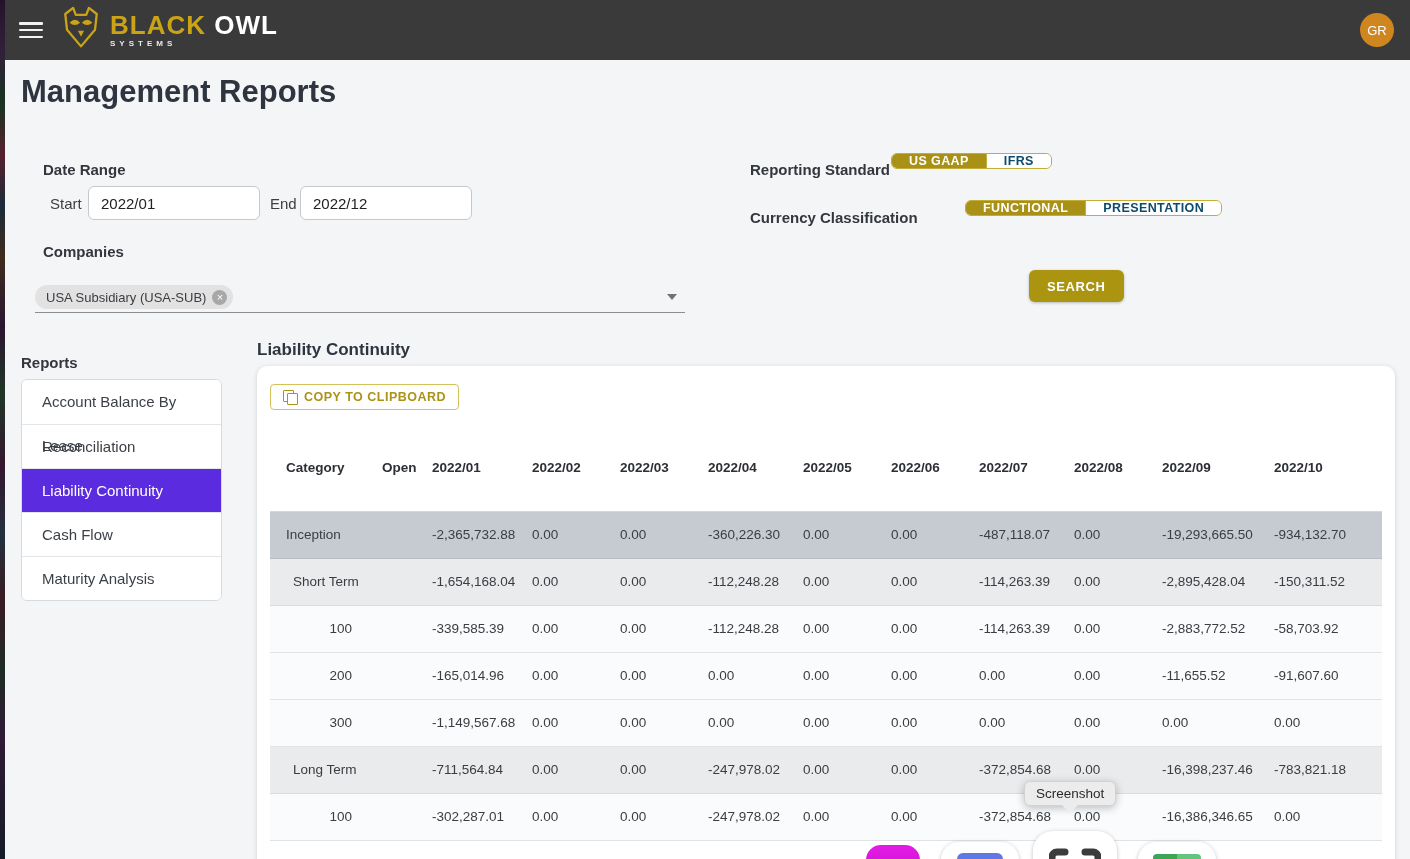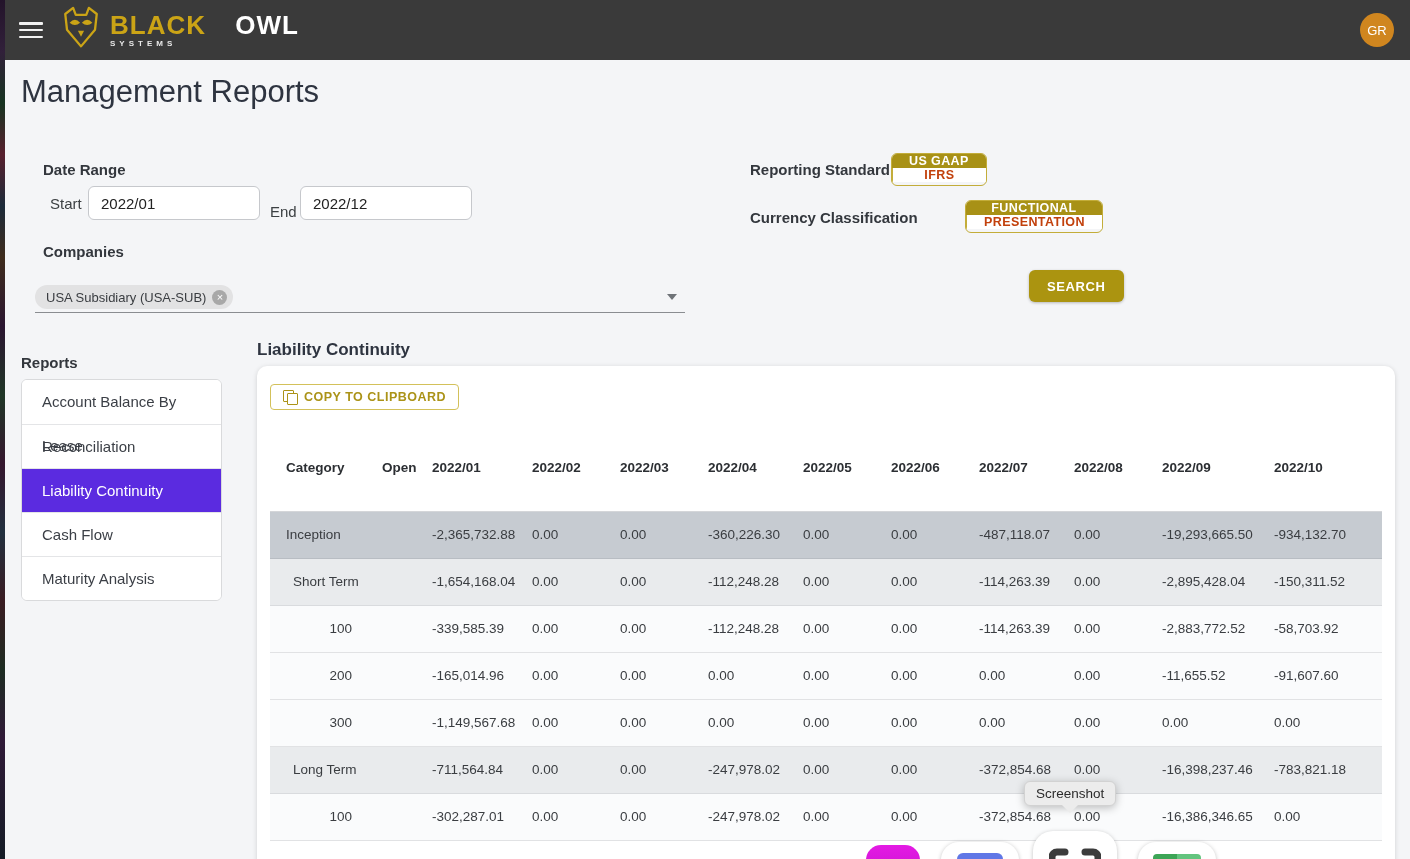--- a/index.html
+++ b/index.html
@@ -13,44 +13,44 @@
   .app { position:absolute; left:5px; top:0; width:1405px; height:859px; background:#f4f5f7; }
 
   
   .topbar { position:absolute; left:0; top:0; right:0; height:60px; background:#3a3a3a; }
   .hamburger { position:absolute; left:13px; top:19px; width:26px; height:22px; display:flex; flex-direction:column; justify-content:space-between; padding:3px 1px; cursor:pointer; }
   .hamburger span { display:block; height:2.5px; background:#f2f2f2; border-radius:1px; }
   .logo { position:absolute; left:55px; top:6px; display:flex; align-items:center; }
   .logo-text { margin-left:8px; }
   .logo-line1 { font-size:26px; font-weight:bold; letter-spacing:1px; line-height:26px; }
   .logo-black { color:#cba416; }
-  .logo-owl { color:#ffffff;margin-left:21px; }
+  .logo-owl { color:#ffffff; }
   .logo-sub { font-size:8px; letter-spacing:4px; color:#e8e8e8; font-weight:bold; margin-top:1px; }
   .avatar { position:absolute; right:16px; top:13px; width:34px; height:34px; border-radius:50%; background:#d0861f; color:#fff; font-size:13px; display:flex; align-items:center; justify-content:center; cursor:pointer; }
 
   
-  .page-title { position:absolute; left:16px; top:74px; font-size:31px; font-weight:400; color:#2e3440; }
+  .page-title { position:absolute; left:16px; top:74px; font-size:31px; font-weight:700; color:#2e3440; }
 
   
   .flabel { position:absolute; font-size:15px; font-weight:bold; color:#33373d; }
   .lbl-dr { left:38px; top:161px; }
   .lbl-companies { left:38px; top:243px; }
   .lbl-rs { left:745px; top:161px; }
   .lbl-cc { left:745px; top:209px; }
   .inline-lbl { position:absolute; font-size:15px; color:#3c4043; }
   .lbl-start { left:45px; top:195px; }
-  .lbl-end { left:265px; top:203px; }
+  .lbl-end { left:265px; top:195px; }
   .dinput { position:absolute; width:172px; height:34px; background:#fff; border:1px solid #c6c8cc; border-radius:6px; font-size:15px; color:#222; padding:0 12px; font-family:"Liberation Sans",sans-serif; }
   .in-start { left:83px; top:186px; }
   .in-end { left:295px; top:186px; }
 
-  .toggle { position:absolute; display:flex; height:33px; border-radius:6px; overflow:hidden; border:1px solid #c3ad3a;flex-direction:column; }
+  .toggle { position:absolute; display:flex; height:16px; border-radius:6px; overflow:hidden; border:1px solid #c3ad3a; }
   .tg-rs { left:886px; top:153px; }
   .tg-cc { left:960px; top:200px; }
-  .tbtn { border:none; background:#fff; color:#c2410c; font-size:12.5px; font-weight:bold; letter-spacing:.4px; padding:0 17px; cursor:pointer; font-family:"Liberation Sans",sans-serif; border-left:1px solid #c3ad3a; }
+  .tbtn { border:none; background:#fff; color:#0c4a6e; font-size:12.5px; font-weight:bold; letter-spacing:.4px; padding:0 17px; cursor:pointer; font-family:"Liberation Sans",sans-serif; border-left:1px solid #c3ad3a; }
   .tbtn:first-child { border-left:none; }
   .tbtn.on { background:#a89116; color:#fff; }
 
   .search-btn { position:absolute; left:1024px; top:270px; height:32px; padding:0 18px; background:#ab9410; color:#fff; border:none; border-radius:6px; font-size:13px; font-weight:bold; letter-spacing:.6px; cursor:pointer; font-family:"Liberation Sans",sans-serif; box-shadow:0 1px 3px rgba(0,0,0,.25); }
 
   .company-select { position:absolute; left:30px; top:283px; width:650px; height:30px; border-bottom:1px solid #8a8d91; cursor:pointer; }
   .chip { position:absolute; left:0; top:2px; height:24px; background:#e2e2e3; border-radius:13px; display:flex; align-items:center; padding:0 6px 0 11px; font-size:13px; color:#3a3d41; }
   .chip-x { width:15px; height:15px; border-radius:50%; background:#a8a8a8; color:#fff; font-size:11px; line-height:15px; text-align:center; margin-left:6px; cursor:pointer; }
   .sel-arrow { position:absolute; right:8px; top:11px; width:0; height:0; border-left:5px solid transparent; border-right:5px solid transparent; border-top:6px solid #6f7378; }
 

